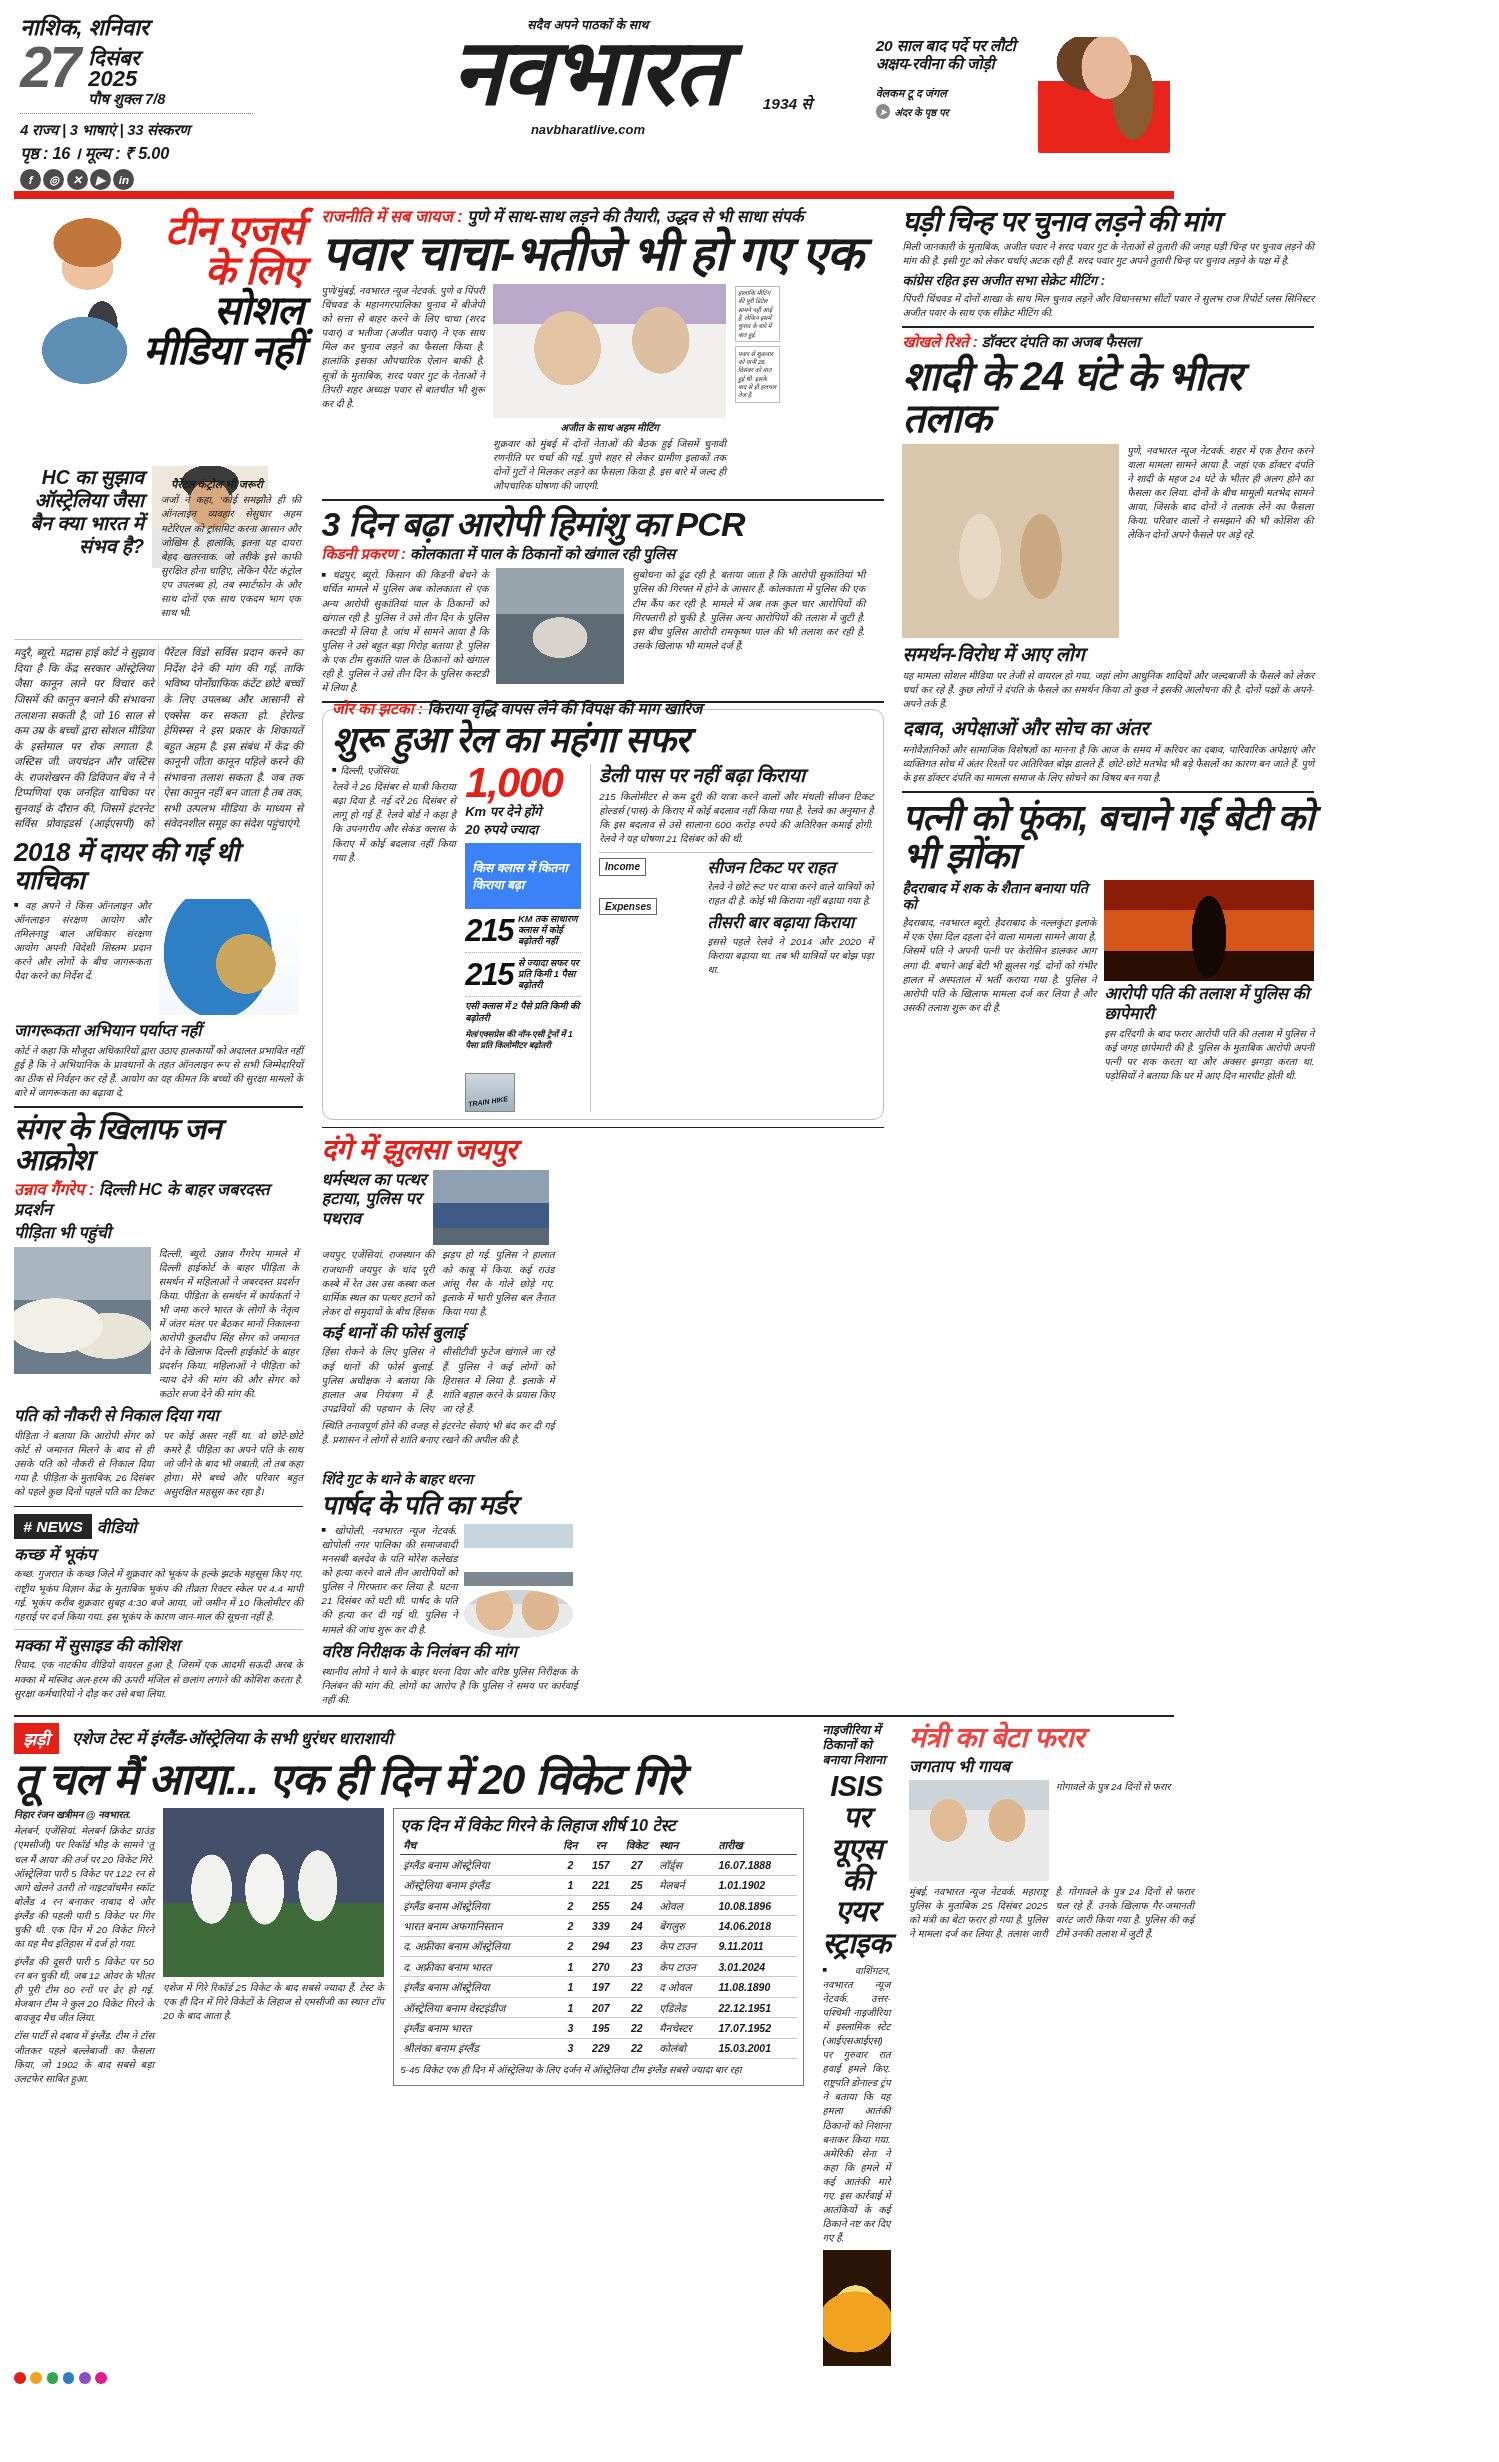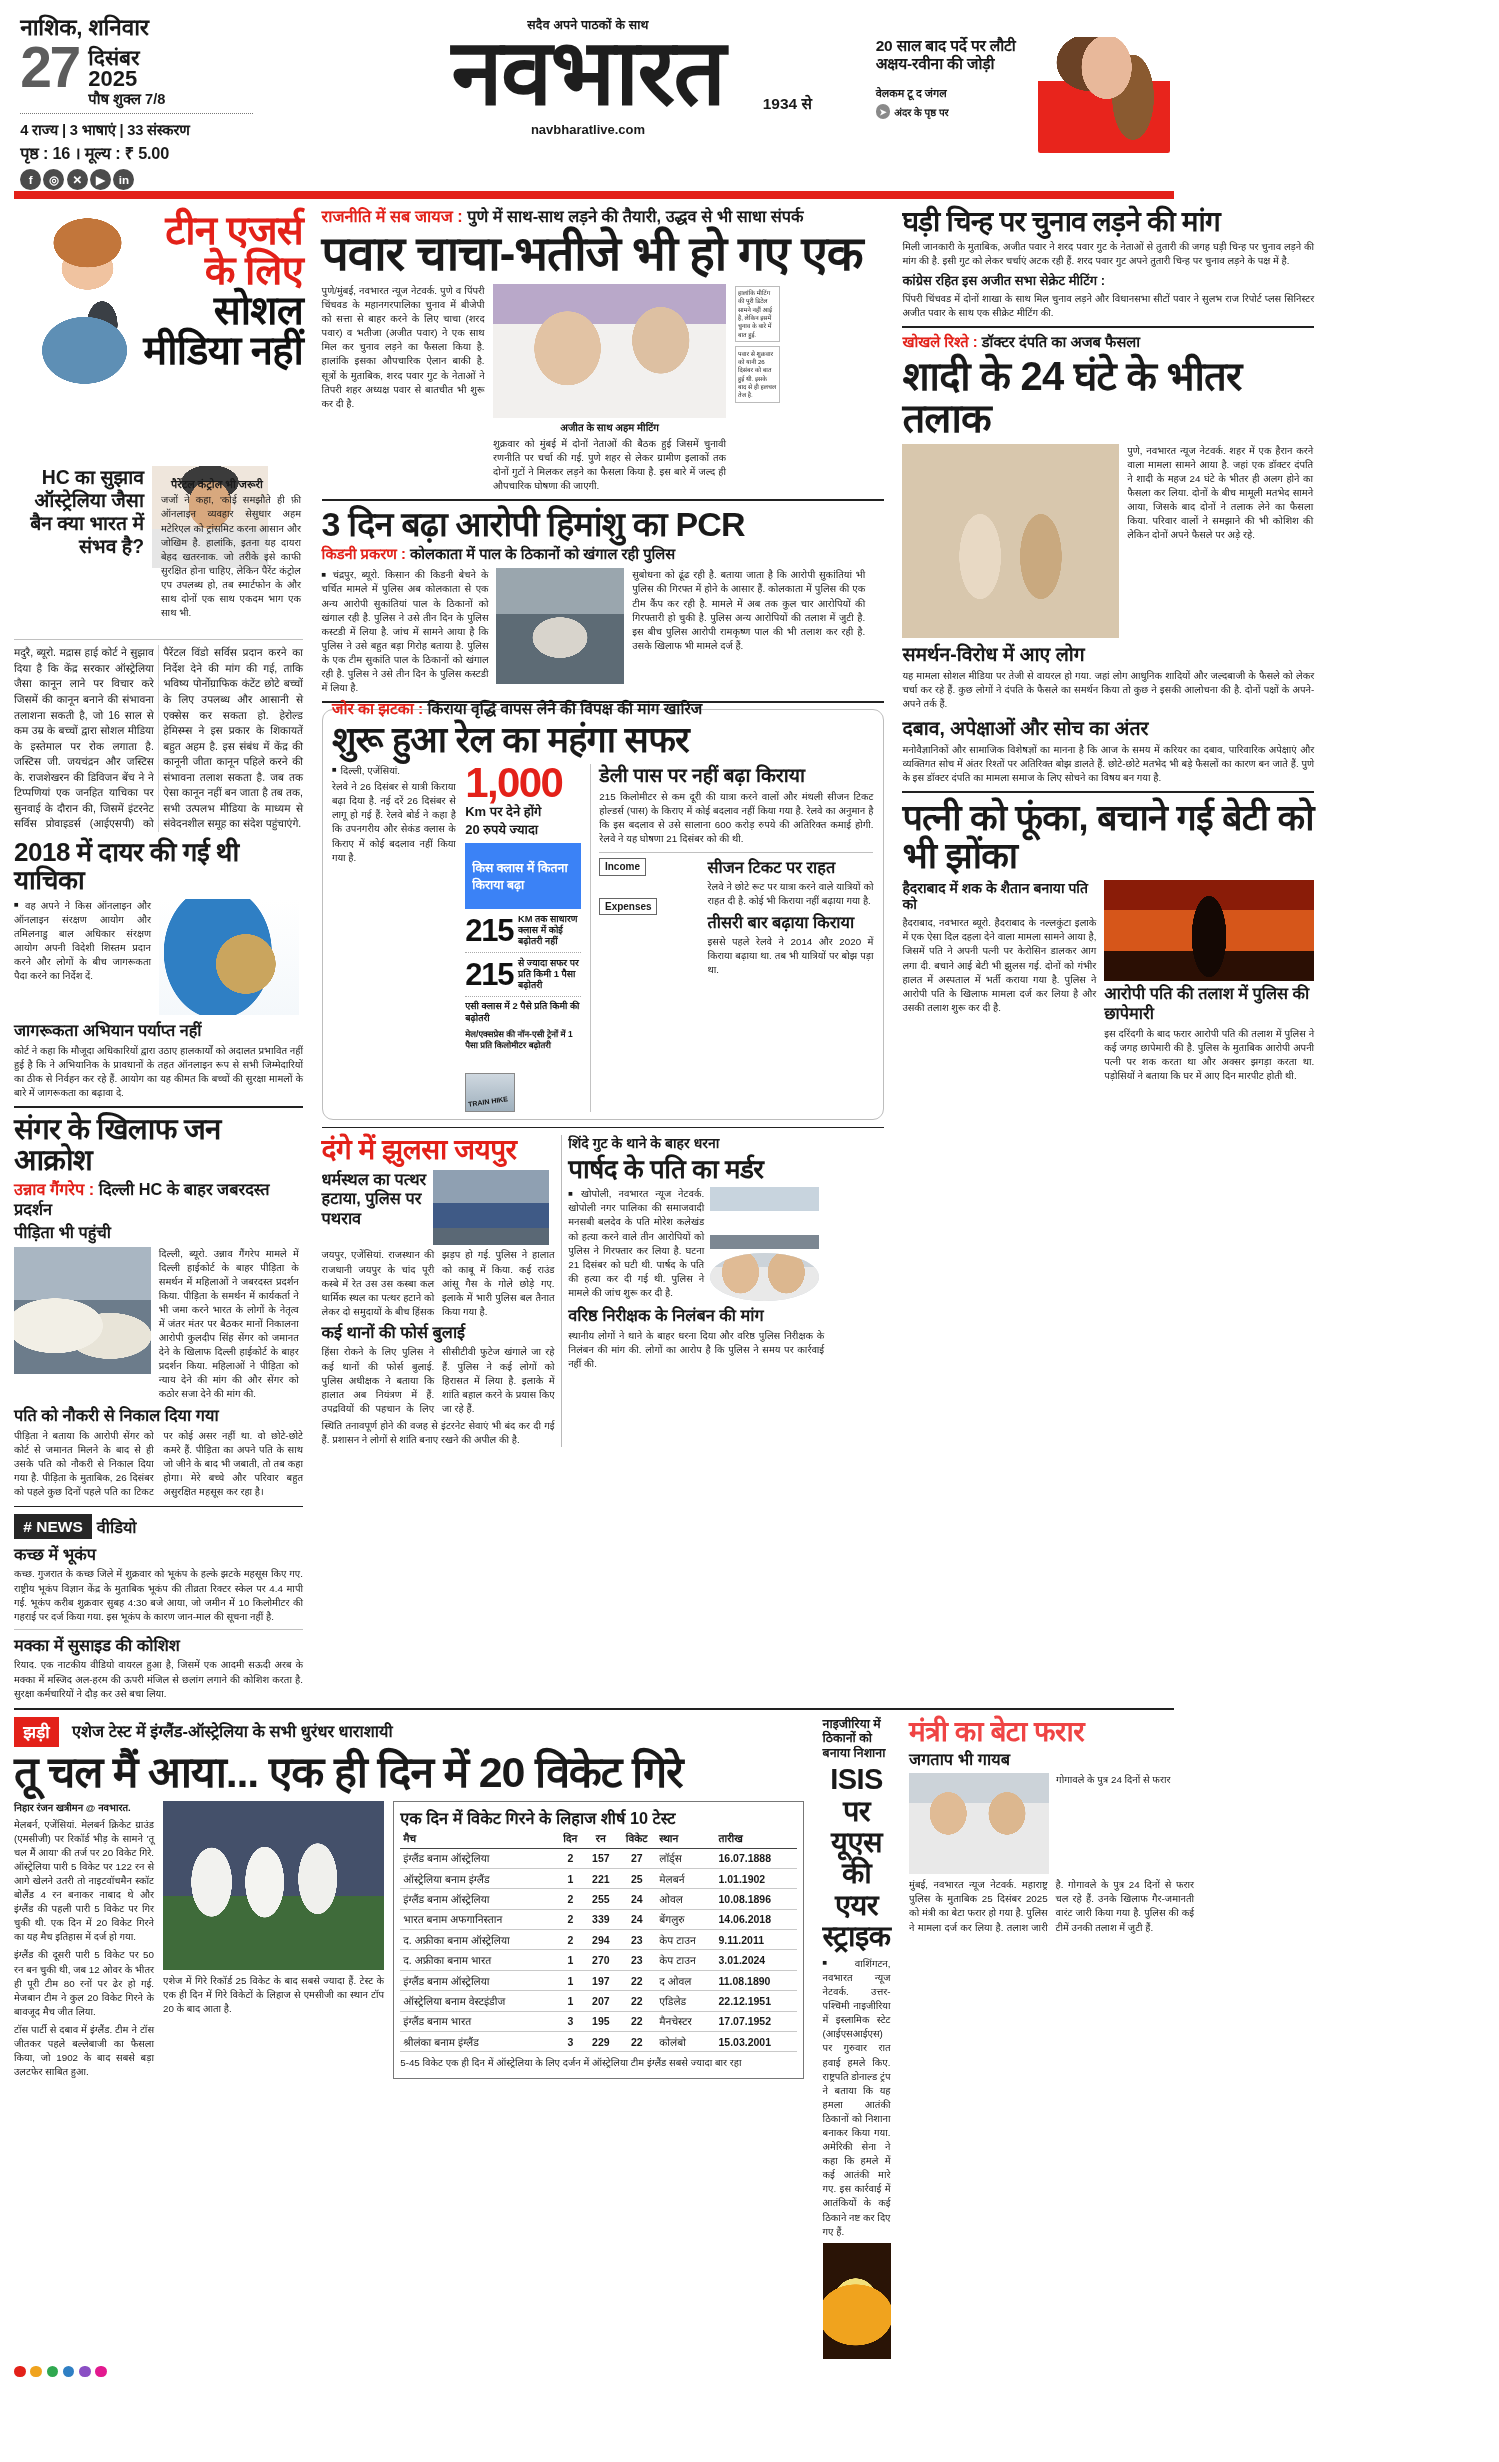--- a/index.html
+++ b/index.html
@@ -3,21 +3,21 @@
 <meta charset="utf-8">
 <style>
   * { box-sizing: border-box; margin:0; padding:0; }
   body {
     width:1500px; height:2462px;
     background:#ffffff;
     font-family:"Liberation Sans", sans-serif;
     color:#1a1a1a;
     overflow:hidden;
   }
-  .page { width:1188px; height:2462px; position:relative; padding:11px 14px; }
+  .page { width:1188px; height:2462px; position:relative; padding:11px 14px;font-style:italic; }
 
   
   .masthead { display:flex; align-items:flex-start; height:175px; }
   .mh-left { width:291px; padding-left:6.2px; }
   .mh-city { font-size:22.5px; font-weight:700; letter-spacing:-0.2px; }
   .mh-daterow { display:flex; align-items:flex-start; margin-top:1.6px; }
   .mh-day { font-size:57px; font-weight:800; color:#5d5d5d; line-height:.82; letter-spacing:-2.3px; }
   .mh-dcol { margin-left:9.3px; padding-top:3.1px; }
   .mh-month { font-size:21px; font-weight:700; line-height:1.02; }
   .mh-year { font-size:22px; font-weight:800; line-height:1.02; }
@@ -396,21 +396,21 @@
                   <div class="body sm" style="margin-top:2.3px;">इससे पहले रेलवे ने 2014 और 2020 में किराया बढ़ाया था. तब भी यात्रियों पर बोझ पड़ा था.</div>
                 </div>
               </div>
             </div>
           </div>
         </div>
       </div>
 
       <div class="hr-blk"></div>
 
-      <div style="display:flex; gap:6px;">
+      <div style="display:flex; gap:12px;flex-direction:column;">
         <div style="width:233px;">
           <div class="hl-sm" style="color:#e32119; font-size:28px;">दंगे में झुलसा जयपुर</div>
           <div style="display:flex; gap:6.2px; margin-top:4.7px;">
             <div style="width:105px;">
               <div class="subhead2">धर्मस्थल का पत्थर हटाया, पुलिस पर पथराव</div>
             </div>
             <div class="imgbox" style="width:116px; height:75px;">
                 <div class="ph-van"></div>
               </div>
           </div>

